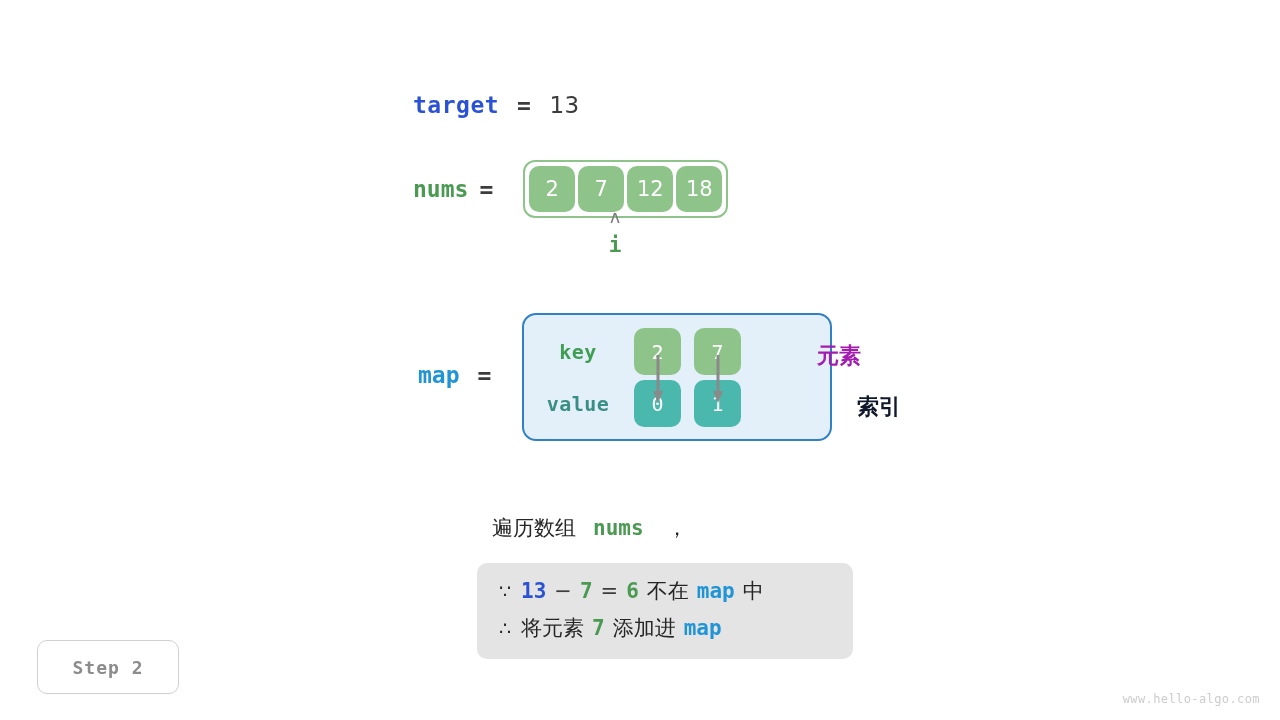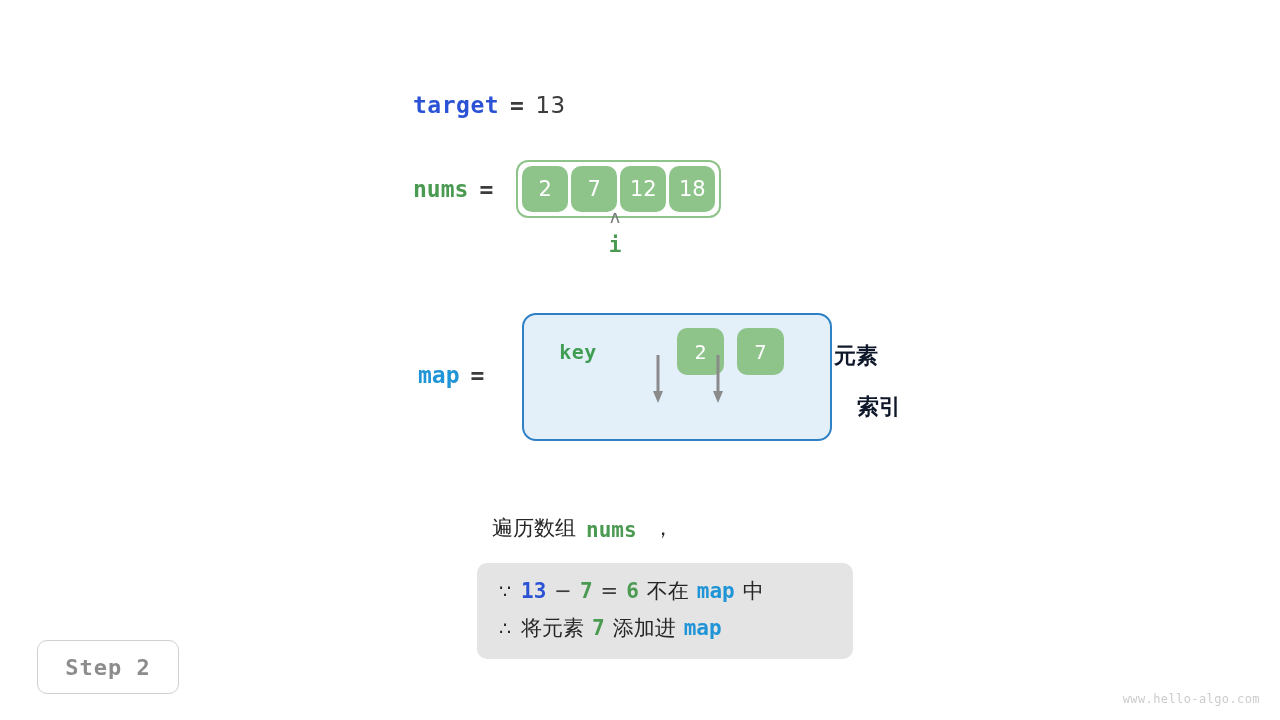--- a/index.html
+++ b/index.html
@@ -13,21 +13,21 @@
     font-family: "DejaVu Sans Mono", "Liberation Mono", monospace;
     position: relative;
     overflow: hidden;
   }
   .stage {
     position: absolute;
     inset: 0;
   }
 
   
-  .abs { position: absolute; }
+  .abs { position: absolute; gap: 7px; }
 
   
   #target-row {
     left: 413px;
     top: 92px;
     display: flex;
     align-items: baseline;
     font-size: 23px;
     font-weight: bold;
     letter-spacing: 0.5px;
@@ -118,21 +118,20 @@
     height: 128px;
     background: #e3f0fa;
     border: 2px solid #2f80c4;
     border-radius: 14px;
     box-sizing: border-box;
   }
   .kv-row {
     position: absolute;
     display: flex;
     align-items: center;
-    gap: 43px;
   }
   #kv-row-key   { left: 522px; top: 328px; }
   #kv-row-value { left: 522px; top: 380px; }
   .kv-label {
     width: 112px;
     text-align: center;
     font-size: 20px;
     font-weight: bold;
     letter-spacing: 0.5px;
   }
@@ -160,29 +159,29 @@
   #kv-arrow-0 { left: 652px; top: 355px; }
   #kv-arrow-1 { left: 712px; top: 355px; }
 
   
   .cn-label {
     position: absolute;
     font-family: "DejaVu Sans", "Liberation Sans", sans-serif;
     font-size: 22px;
     font-weight: bold;
   }
-  #legend-element { left: 834px; top: 341px; color: #0f172a; }
+  #legend-element { left: 817px; top: 341px; color: #a21caf; }
   #legend-index   { left: 857px; top: 392px; color: #0f172a; }
 
   
   #caption-line {
     left: 492px;
     top: 514px;
     display: flex;
-    align-items: flex-end;
+    align-items: center;
     font-family: "DejaVu Sans", "Liberation Sans", sans-serif;
     font-size: 21px;
     color: #262626;
   }
   #caption-line .mono {
     font-family: "DejaVu Sans Mono", "Liberation Mono", monospace;
     font-weight: bold;
     color: #4a9a52;
     margin: 0 10px;
   }
@@ -224,21 +223,21 @@
     left: 37px;
     top: 640px;
     width: 142px;
     height: 54px;
     border: 1.5px solid #d0d0d0;
     border-radius: 10px;
     display: flex;
     align-items: center;
     justify-content: center;
     color: #8c8c8c;
-    font-size: 22px;
+    font-size: 18px;
     font-weight: bold;
     letter-spacing: 1px;
     background: #ffffff;
     box-sizing: border-box;
   }
 
   
   #watermark {
     right: 20px;
     bottom: 14px;
@@ -284,20 +283,27 @@
   <div class="abs" id="map-box"></div>
 
   <div class="kv-row" id="kv-row-key">
     <span class="kv-label kv-label-key">key</span>
     <span class="kv-cells">
       <span class="kv-cell cell-green">2</span>
       <span class="kv-cell cell-green">7</span>
     </span>
   </div>
 
+  <div class="kv-row" id="kv-row-value">
+    <span class="kv-label kv-label-value">value</span>
+    <span class="kv-cells">
+      <span class="kv-cell cell-teal">0</span>
+      <span class="kv-cell cell-teal">1</span>
+    </span>
+  </div>
 
   <svg class="kv-arrow" id="kv-arrow-0" viewBox="0 0 12 50">
     <line x1="6" y1="0" x2="6" y2="38" stroke="#8a8a8a" stroke-width="3"></line>
     <polygon points="6,48 1,36 11,36" fill="#8a8a8a"></polygon>
   </svg>
   <svg class="kv-arrow" id="kv-arrow-1" viewBox="0 0 12 50">
     <line x1="6" y1="0" x2="6" y2="38" stroke="#8a8a8a" stroke-width="3"></line>
     <polygon points="6,48 1,36 11,36" fill="#8a8a8a"></polygon>
   </svg>
 

